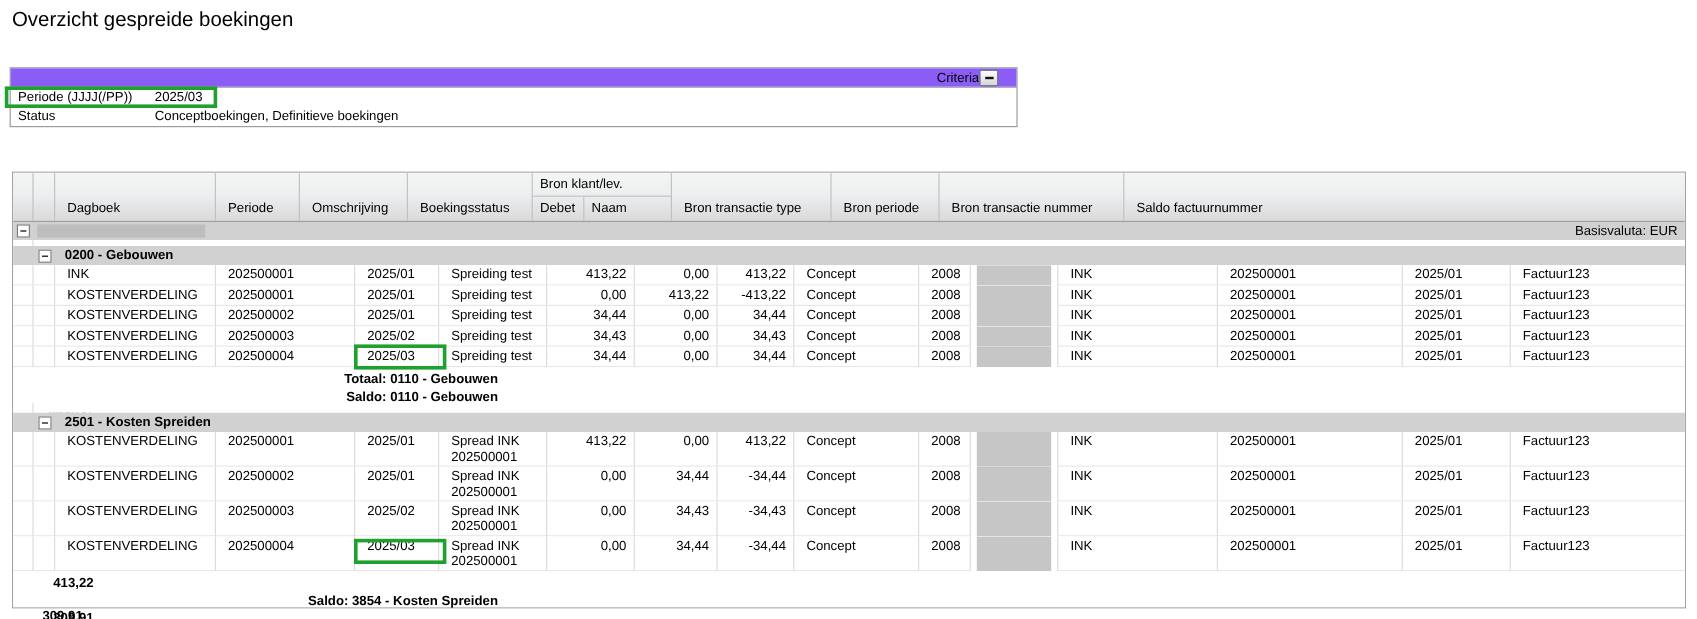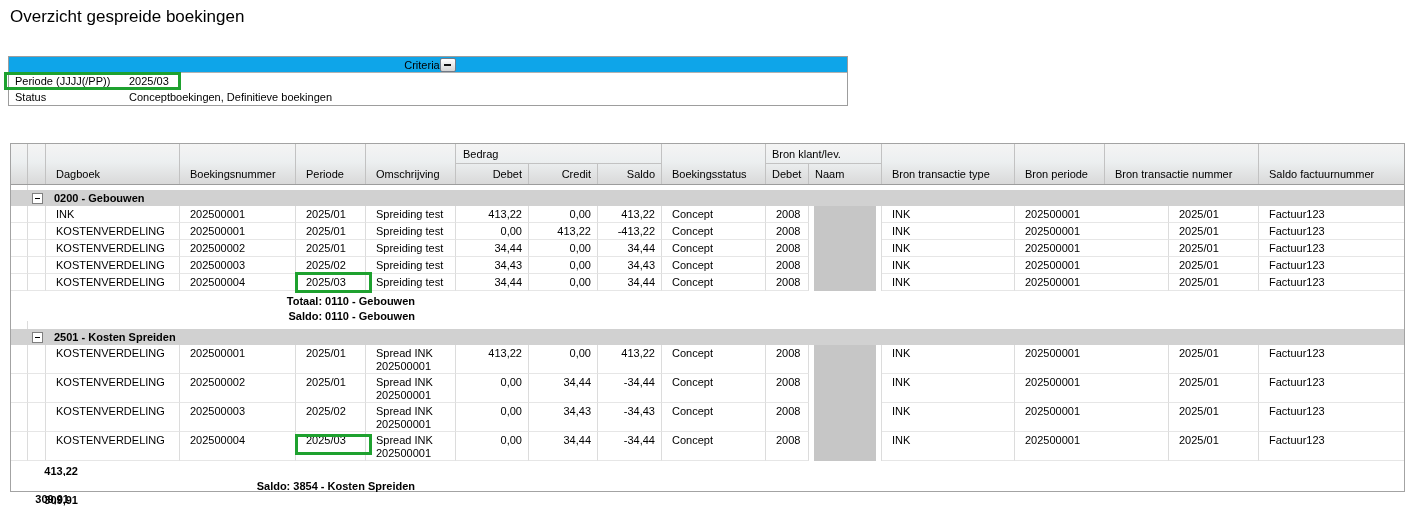--- a/index.html
+++ b/index.html
@@ -7,22 +7,22 @@
   body {
     width:1414px; height:516px; position:relative; overflow:hidden;
     background:#ffffff; color:#000;
     font-family:"Liberation Sans", sans-serif; font-size:11px;
   }
   
   .page-title { position:absolute; left:10px; top:7px; font-size:17px; font-weight:400; }
 
   
   .criteria { position:absolute; left:8px; top:56px; width:840px; border:1px solid #9d9d9d; background:#fff; box-sizing:border-box; }
-  .crit-header { height:16px; background:#0ea5e9; border-bottom:1px solid #b2b2b2;
-    display:flex; align-items:center; justify-content:center; padding:0 2px 0 6px; box-sizing:border-box; }
+  .crit-header { height:16px; background:#8b5cf6; border-bottom:1px solid #b2b2b2;
+    display:flex; align-items:center; justify-content:flex-end; padding:0 15px 0 6px; box-sizing:border-box; }
   .win-btn { width:16px; height:14px; border:1px solid #707a88; border-radius:2px;
     background:linear-gradient(#ffffff,#d4d4d4); display:flex; align-items:center; justify-content:center; padding:0; cursor:pointer; }
   .win-minus { display:block; width:7px; height:2px; background:#111; }
   .crit-row { height:16px; display:flex; align-items:center; position:relative; }
   .crit-label { width:120px; padding-left:6px; box-sizing:border-box; flex:none; }
   .crit-value { white-space:nowrap; }
   .crit-hl { position:absolute; left:-5px; top:-1px; width:177px; height:18px;
     border:3px solid var(--hl); box-sizing:border-box; z-index:2; pointer-events:none; }
   .redact { display:inline-block; height:11px; background:#cbcbcb; vertical-align:middle; }
 
@@ -95,45 +95,26 @@
   </div>
 </div>
 
 <div class="report">
   <div class="thead">
     <div class="hcol" style="width:17px"></div>
     <div class="hcol" style="width:18px"></div>
     <div class="hcol txt" style="width:134px">
         <span>Dagboek</span>
       </div>
-    <div class="hcol txt" style="width:116px">
-        <span>Boekingsnummer</span>
-      </div>
     <div class="hcol txt" style="width:70px">
         <span>Periode</span>
       </div>
     <div class="hcol txt" style="width:90px">
         <span>Omschrijving</span>
       </div>
-    <div class="hgroup" style="width:206px">
-      <div class="hgroup-top">
-          <span>Bedrag</span>
-        </div>
-      <div class="hgroup-cols">
-        <div class="hcol num" style="width:73px">
-            <span>Debet</span>
-          </div>
-        <div class="hcol num" style="width:69px">
-            <span>Credit</span>
-          </div>
-        <div class="hcol num last" style="flex:1">
-            <span>Saldo</span>
-          </div>
-      </div>
-    </div>
     <div class="hcol txt" style="width:104px">
         <span>Boekingsstatus</span>
       </div>
     <div class="hgroup" style="width:116px">
       <div class="hgroup-top" style="padding-left:6px">
           <span>Bron klant/lev.</span>
         </div>
       <div class="hgroup-cols">
         <div class="hcol txt" style="width:43px;padding-left:6px">
             <span>Debet</span>
@@ -150,20 +131,28 @@
         <span>Bron periode</span>
       </div>
     <div class="hcol txt" style="width:154px">
         <span>Bron transactie nummer</span>
       </div>
     <div class="hcol txt last" style="width:145px">
         <span>Saldo factuurnummer</span>
       </div>
   </div>
   <div id="tbody">
+      <div class="row band">
+        <div class="band-colA">
+          <div class="tree-icon"></div>
+        </div>
+        <div class="band-redact"></div>
+        <div class="band-fill"></div>
+        <div class="band-label">Basisvaluta: EUR</div>
+      </div>
       <div class="row spacer" style="height: 5px;">
         <div class="colA-line"></div>
       </div>
       <div class="row group">
         <div class="gcolA"></div>
         <div class="gcolB">
           <div class="tree-icon"></div>
         </div>
         <div class="group-label">0200 - Gebouwen</div>
       </div>

